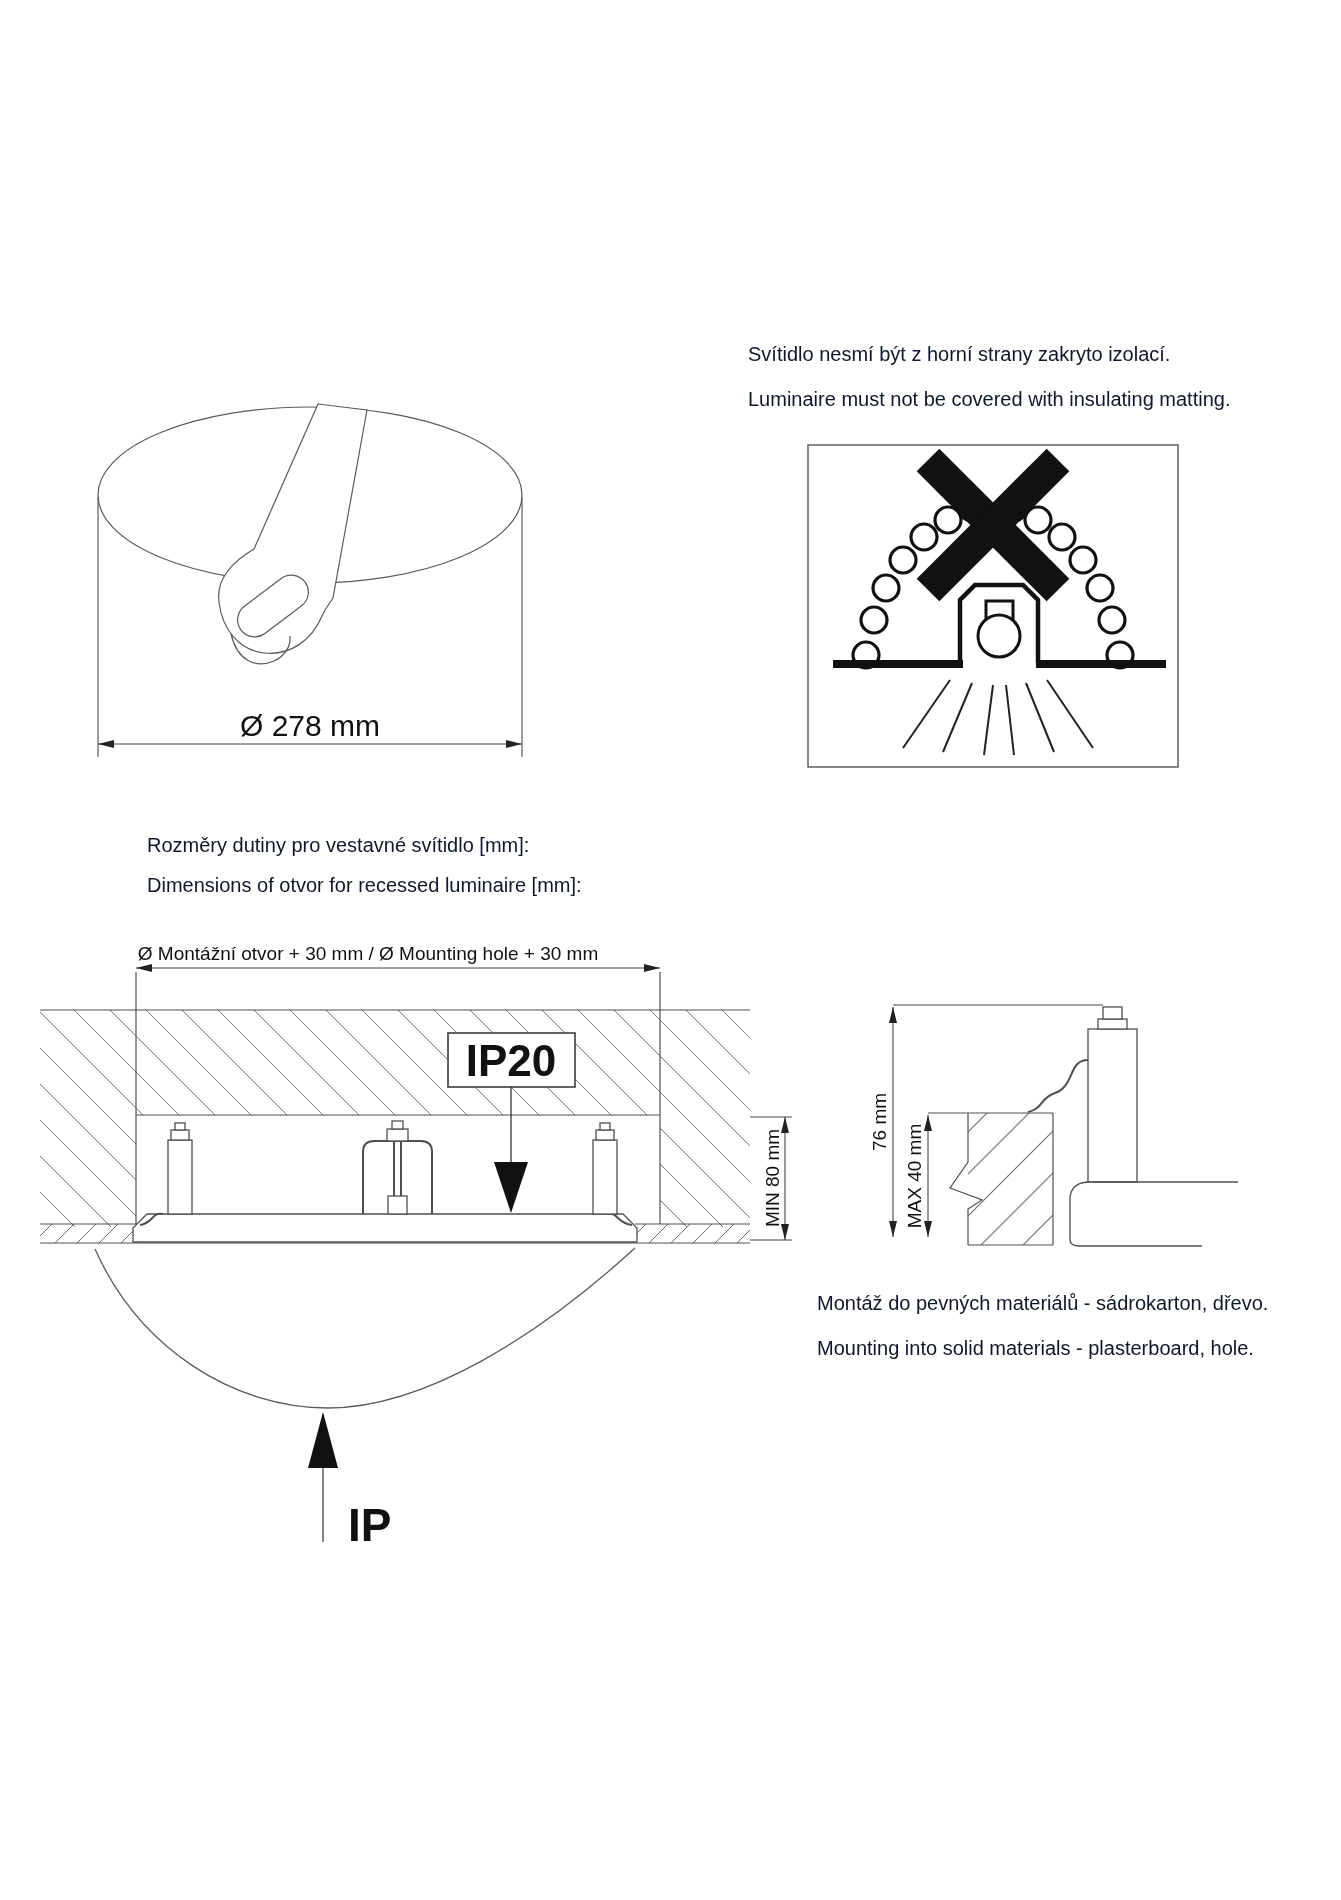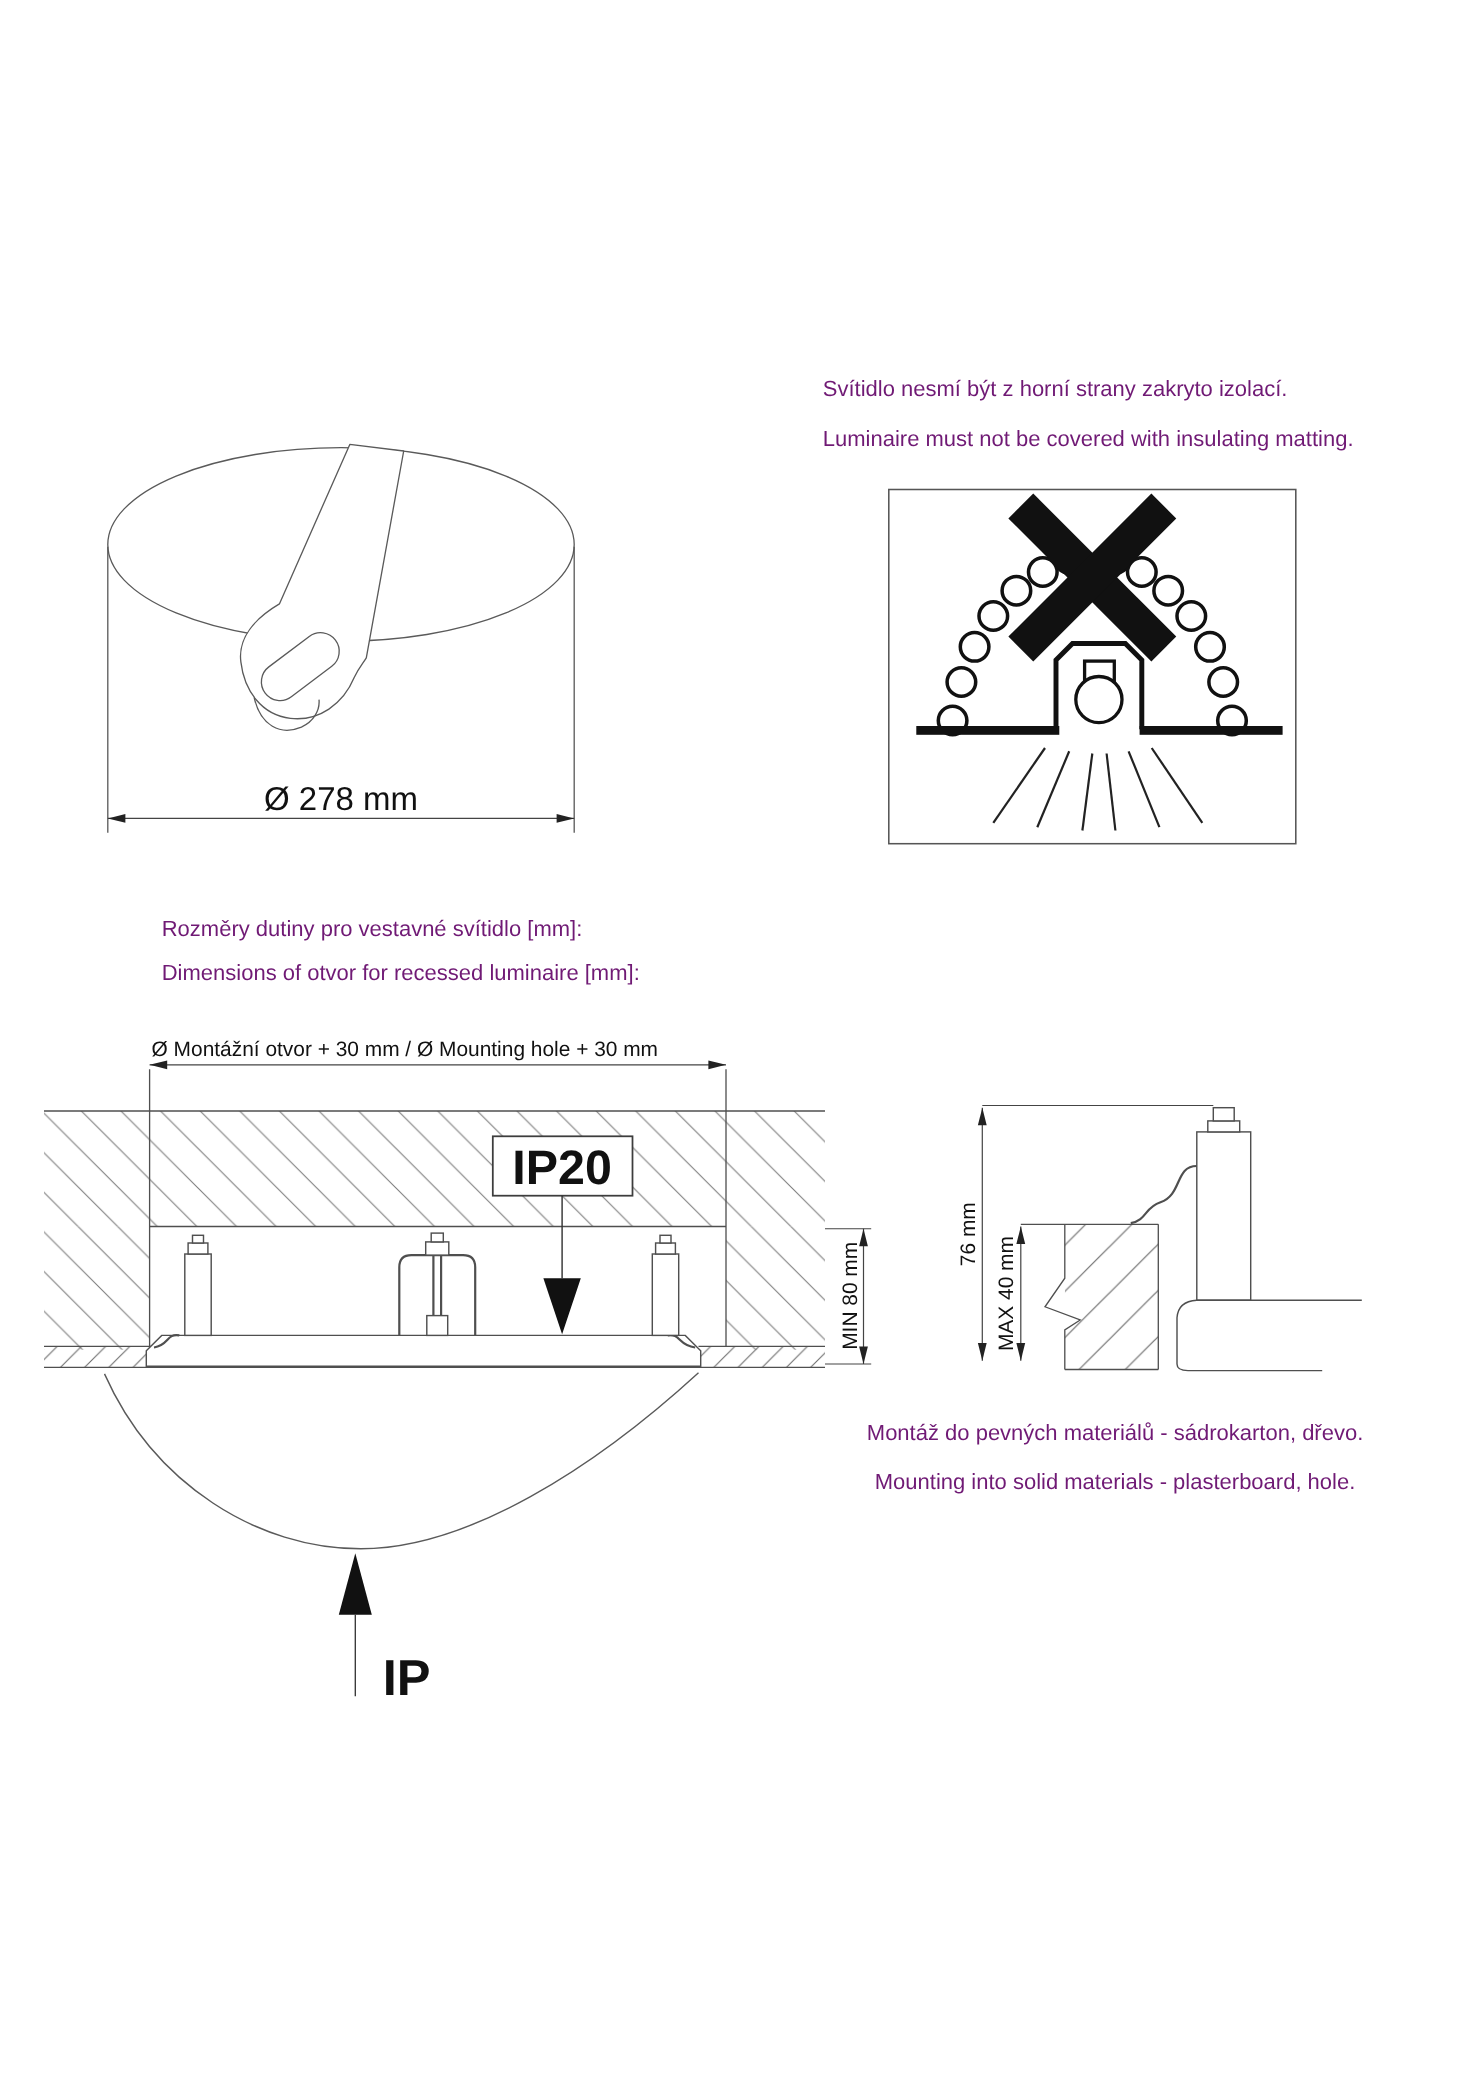--- a/index.html
+++ b/index.html
@@ -1,21 +1,21 @@
 <!DOCTYPE html>
 <html><head>
 <meta charset="utf-8">
 <style>
   html,body{margin:0;padding:0;background:#e8e8e8;}
   .page{
     position:relative;width:1341px;height:1900px;background:#ffffff;
     font-family:"Liberation Sans", sans-serif;color:#1c1c1c;overflow:hidden;margin:0 auto;
   }
   .drawing-layer{position:absolute;left:0;top:0;width:1341px;height:1900px;}
-  .note{position:absolute;font-size:20px;line-height:1;white-space:nowrap;color:#701a75;}
+  .note{position:absolute;font-size:20px;line-height:1;white-space:nowrap;color:#0f172a;}
   .note div{margin:0 0 25px 0;}
   .note.tight div{margin:0 0 20px 0;}
   svg text{font-family:"Liberation Sans", sans-serif;fill:#111;}
   .dim-text{font-size:19px;}
   .big-dim{font-size:30px;}
   .ip-big{font-size:46px;font-weight:bold;}
 </style>
 </head>
 <body>
 
@@ -208,18 +208,18 @@
   <div class="note" style="left:748px;top:344px;">
     <div>Svítidlo nesmí být z horní strany zakryto izolací.</div>
     <div>Luminaire must not be covered with insulating matting.</div>
   </div>
 
   <div class="note tight" style="left:147px;top:835px;">
     <div>Rozměry dutiny pro vestavné svítidlo [mm]:</div>
     <div>Dimensions of otvor for recessed luminaire [mm]:</div>
   </div>
 
-  <div class="note" style="left:788px;top:1293px;text-align:center;">
+  <div class="note" style="left:817px;top:1293px;">
     <div>Montáž do pevných materiálů - sádrokarton, dřevo.</div>
     <div>Mounting into solid materials - plasterboard, hole.</div>
   </div>
 
 </div>
 
 </body></html>

